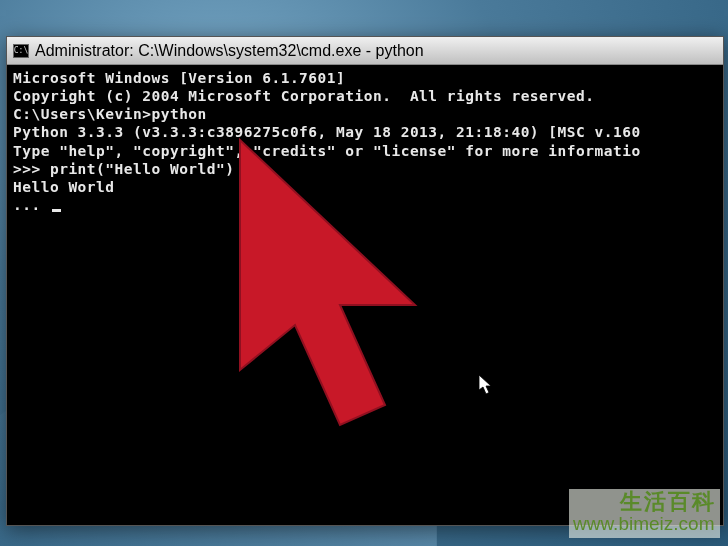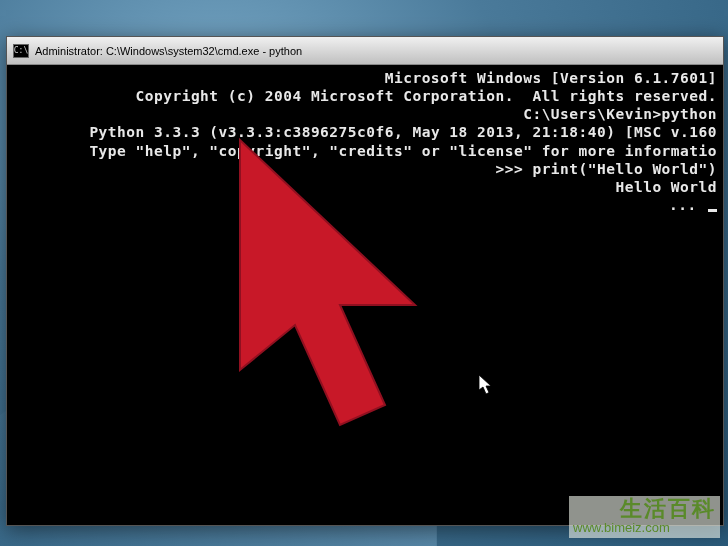--- a/index.html
+++ b/index.html
@@ -53,37 +53,36 @@
       border: 1px solid #666;
       margin-right: 6px;
       display: flex;
       align-items: center;
       justify-content: center;
       font-size: 8px;
       color: #ccc;
       font-family: monospace;
     }
     .title-text {
-      font-size: 11px;
+      font-size: 16px;
       color: #000;
       font-weight: normal;
     }
     .terminal-content {
       padding: 4px 6px;
       font-family: "Lucida Console", "Consolas", monospace;
       font-size: 14.5px;
       line-height: 1.25;
       color: #e8e8e8;
       letter-spacing: 0.5px;
       font-weight: bold;
     }
     .terminal-line {
       white-space: pre;
       margin: 0;
-      text-align: right;
     }
     .cursor-block {
       display: inline-block;
       width: 9px;
       height: 3px;
       background: #e8e8e8;
       vertical-align: bottom;
       margin-bottom: 2px;
       margin-left: 2px;
     }
@@ -111,21 +110,21 @@
     }
     .watermark-main {
       font-size: 22px;
       font-weight: bold;
       color: #6a9a3a;
       letter-spacing: 2px;
       line-height: 1;
     }
     .watermark-main .green { color: #5a8a2a; margin-left: 47px; }
     .watermark-url {
-      font-size: 13px;
+      font-size: 19px;
       color: #5a8a2a;
       font-family: Arial, sans-serif;
       line-height: 1.2;
     }
   </style>
 </head>
 <body>
 
 <div class="desktop-bg"></div>
 

